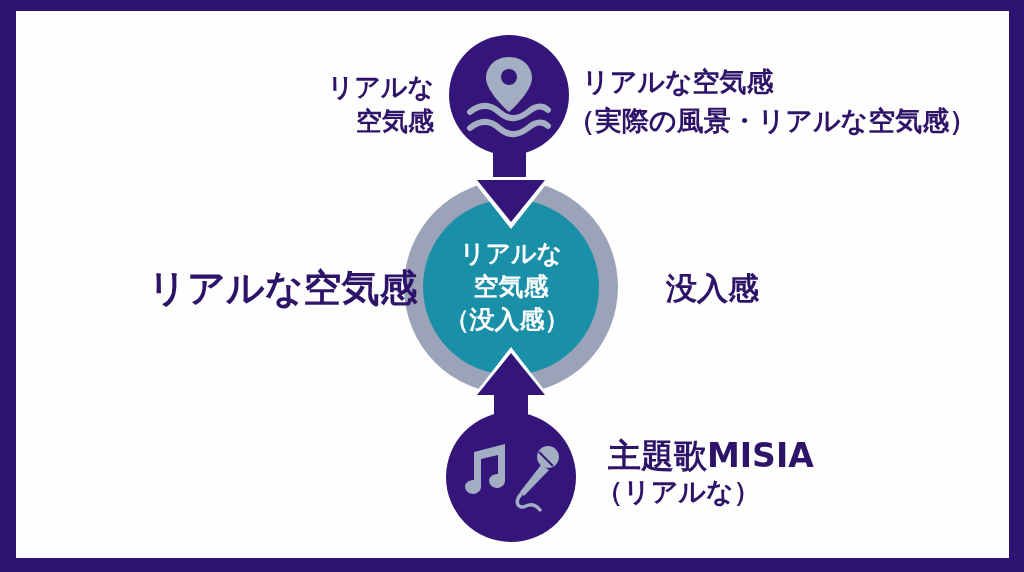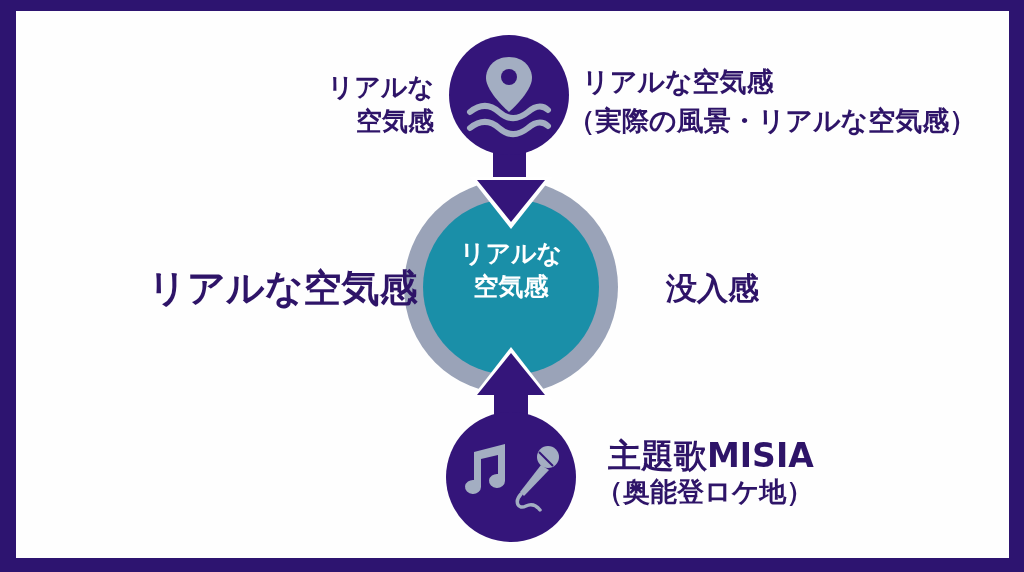--- a/index.html
+++ b/index.html
@@ -65,28 +65,29 @@
       <path d="M541,465 L520,492 L524,496 L549,470 Z" fill="#a3aec2"></path>
       <path d="M521,494 C514,502 518,510 526,506 C532,503 536,505 540,510" fill="none" stroke="#a3aec2" stroke-width="3.5" stroke-linecap="round"></path>
       <line x1="539" y1="452" x2="553" y2="466" stroke="#34157a" stroke-width="2"></line>
     </g>
   </g>
 </svg>
 
 <div class="abs txt" style="left:411px; top:237px; width:200px; text-align:center; color:#ffffff; font-size:25px; line-height:33px;">
   <div>リアルな</div>
   <div>空気感</div>
+  <div style="margin-left:-8px;">（没入感）</div>
 </div>
 
 <div class="abs txt" style="left:148px; top:268px; font-size:38px; line-height:40px;">リアルな空気感</div>
 
 <div class="abs txt" style="left:666px; top:268px; font-size:31px; line-height:40px;">没入感</div>
 
 <div class="abs txt" style="left:300px; top:70px; width:134px; text-align:right; font-size:26px; line-height:34px;">
   <div>リアルな</div>
   <div>空気感</div>
 </div>
 
 <div class="abs txt" style="left:582px; top:63px; font-size:27px; line-height:38px;">リアルな空気感</div>
 <div class="abs txt" style="left:568px; top:102px; font-size:27px; line-height:38px;">（実際の風景・リアルな空気感）</div>
 
 <div class="abs txt" style="left:608px; top:438px; font-size:33px; line-height:36px;">主題歌MISIA</div>
-<div class="abs txt" style="left:596px; top:474px; font-size:27px; line-height:36px;">（奥能登ロケ地）</div>
+<div class="abs txt" style="left:596px; top:474px; font-size:27px; line-height:36px;">（リアルな）</div>
 
 </body></html>

